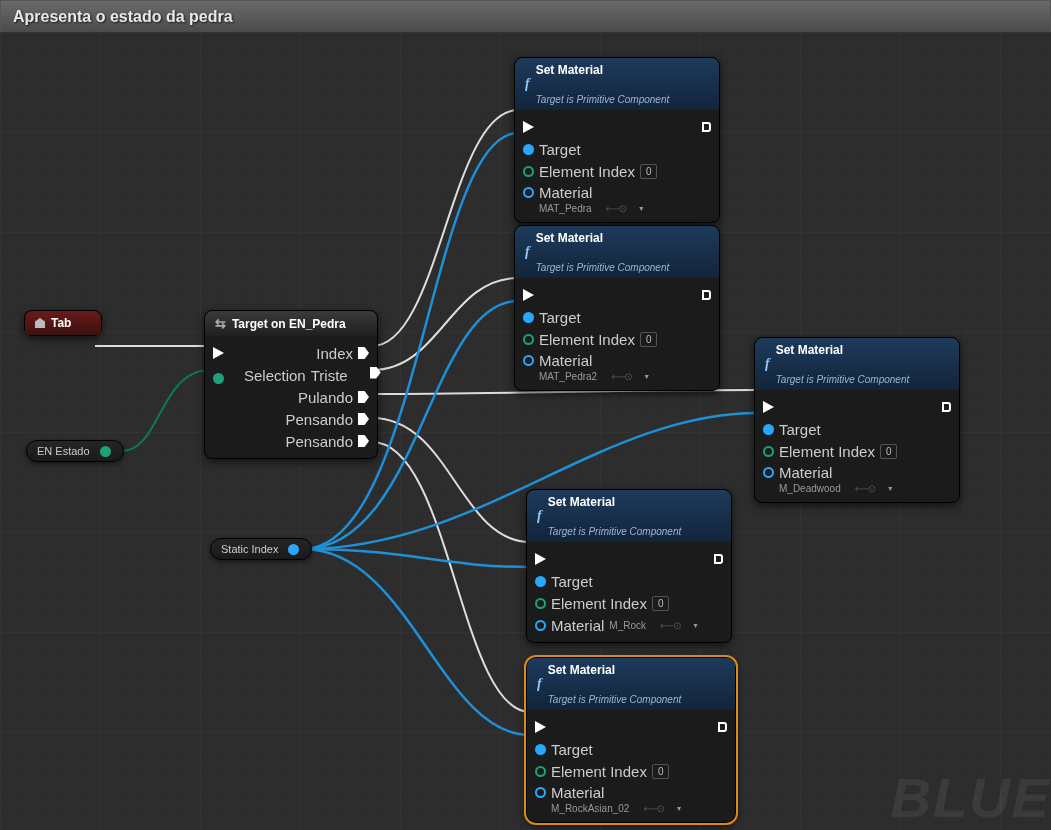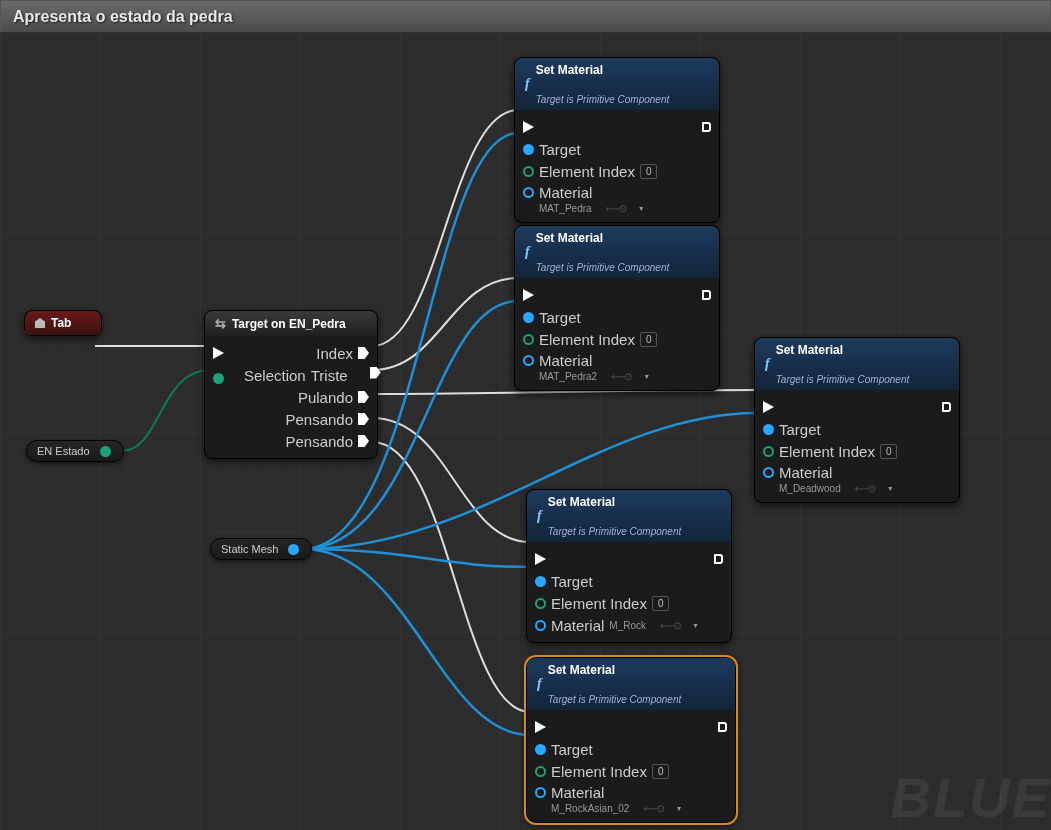--- a/index.html
+++ b/index.html
@@ -120,21 +120,21 @@
           <span class="execout"></span>
         </div>
     <div class="row right">
           <span class="lbl">Pensando</span>
           <span class="execout"></span>
         </div>
   </div>
 </div>
 
 <div class="pill" style="left:210px;top:506px">
-  <span>Static Mesh</span>
+  <span>Static Index</span>
   <span class="pin blue filled"></span>
 </div>
 
 <div class="node node-blue" style="left:514px;top:25px;width:206px">
   <div class="hdr">
         <span class="icon-f">f</span>
         <span class="hdr-col">
           <span>Set Material</span>
           <span class="sub">Target is Primitive Component</span>
         </span>

